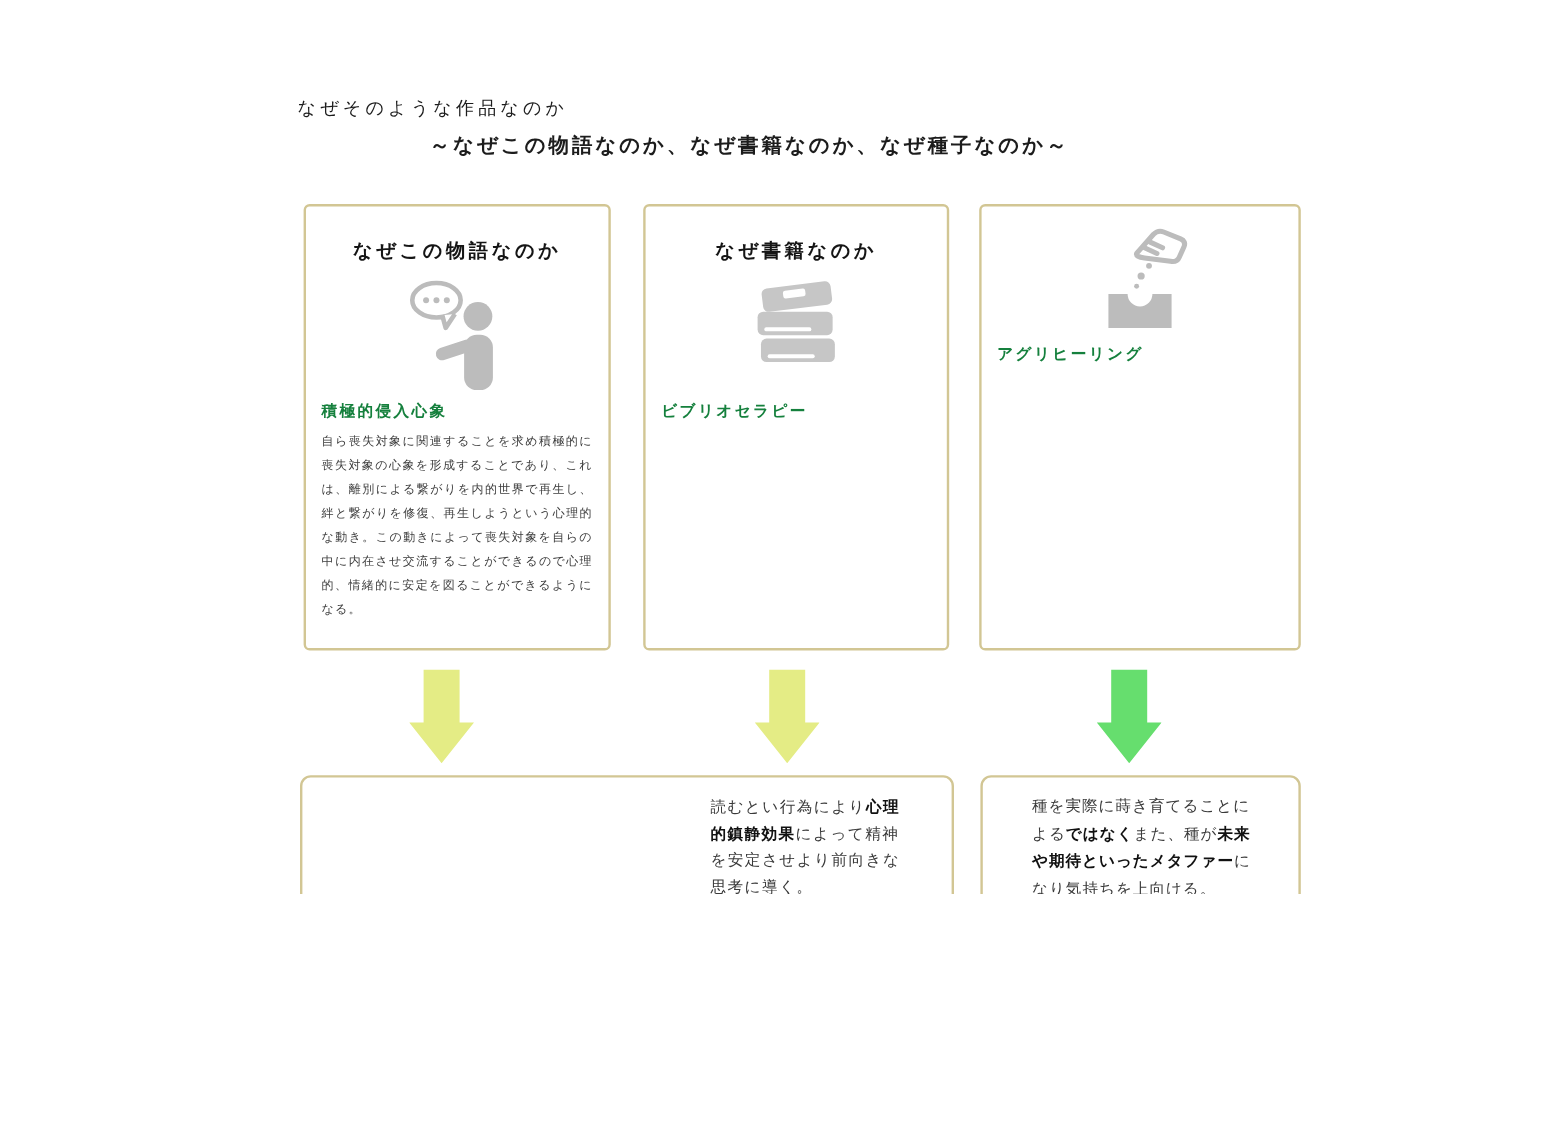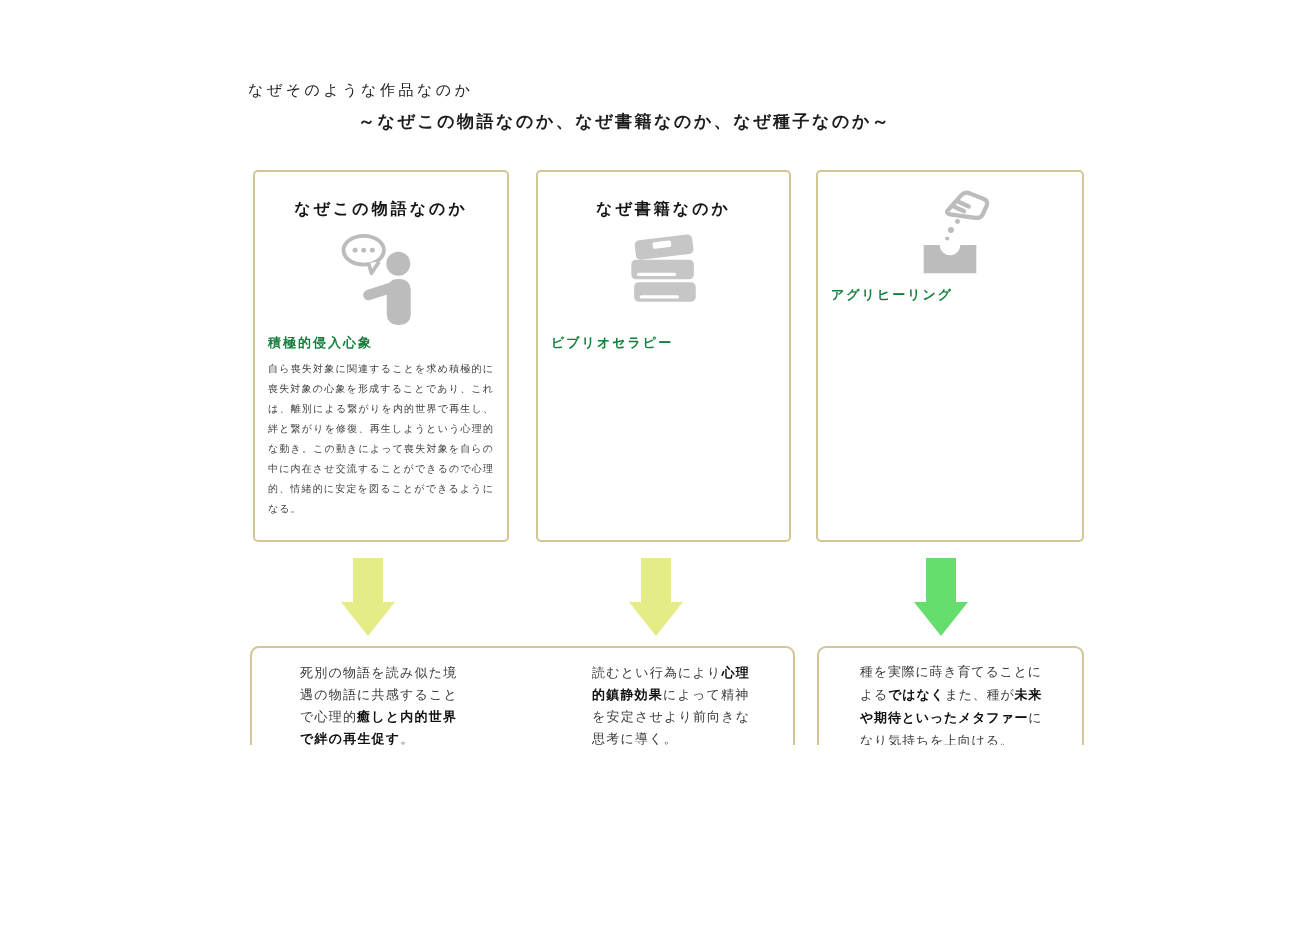--- a/index.html
+++ b/index.html
@@ -97,21 +97,20 @@
     <polygon points="12,0 42,0 42,44 54,44 27,78 0,44 12,44" fill="#e4ec85"></polygon>
   </svg>
   <svg class="arrow" style="left:629px" viewBox="0 0 54 78">
     <polygon points="12,0 42,0 42,44 54,44 27,78 0,44 12,44" fill="#e4ec85"></polygon>
   </svg>
   <svg class="arrow" style="left:914px" viewBox="0 0 54 78">
     <polygon points="12,0 42,0 42,44 54,44 27,78 0,44 12,44" fill="#66de6e"></polygon>
   </svg>
 
   <div class="outcome" id="outcome-books"></div>
-  <div class="outcome-text seg" id="books-text-1"><span>死別の物語を読み似た境遇の物語に共感することで心理的</span><b>癒しと内的世界で絆の再生促す</b><span>。</span></div>
   <div class="outcome-text seg" id="books-text-2"><span>読むとい行為により</span><b>心理的鎮静効果</b><span>によって精神を安定させより前向きな思考に導く。</span></div>
   <svg class="abs" id="open-book-icon" width="100" height="78" viewBox="0 0 130 96">
     <g fill="none" stroke="#bdbdbd" stroke-linejoin="round" stroke-linecap="round">
       <path stroke-width="6" d="M7,24 L7,84 C30,74 56,78 65,90 C74,78 100,74 123,84 L123,24"></path>
       <path stroke-width="9" d="M65,16 C54,5 32,4 13,12 L13,70 C32,63 54,65 65,78 C76,65 98,63 117,70 L117,12 C98,4 76,5 65,16 Z" fill="#fff"></path>
       <path stroke-width="9" d="M65,16 L65,78"></path>
     </g>
   </svg>
   <div class="outcome-caption" id="books-caption">書籍ができること</div>
 

